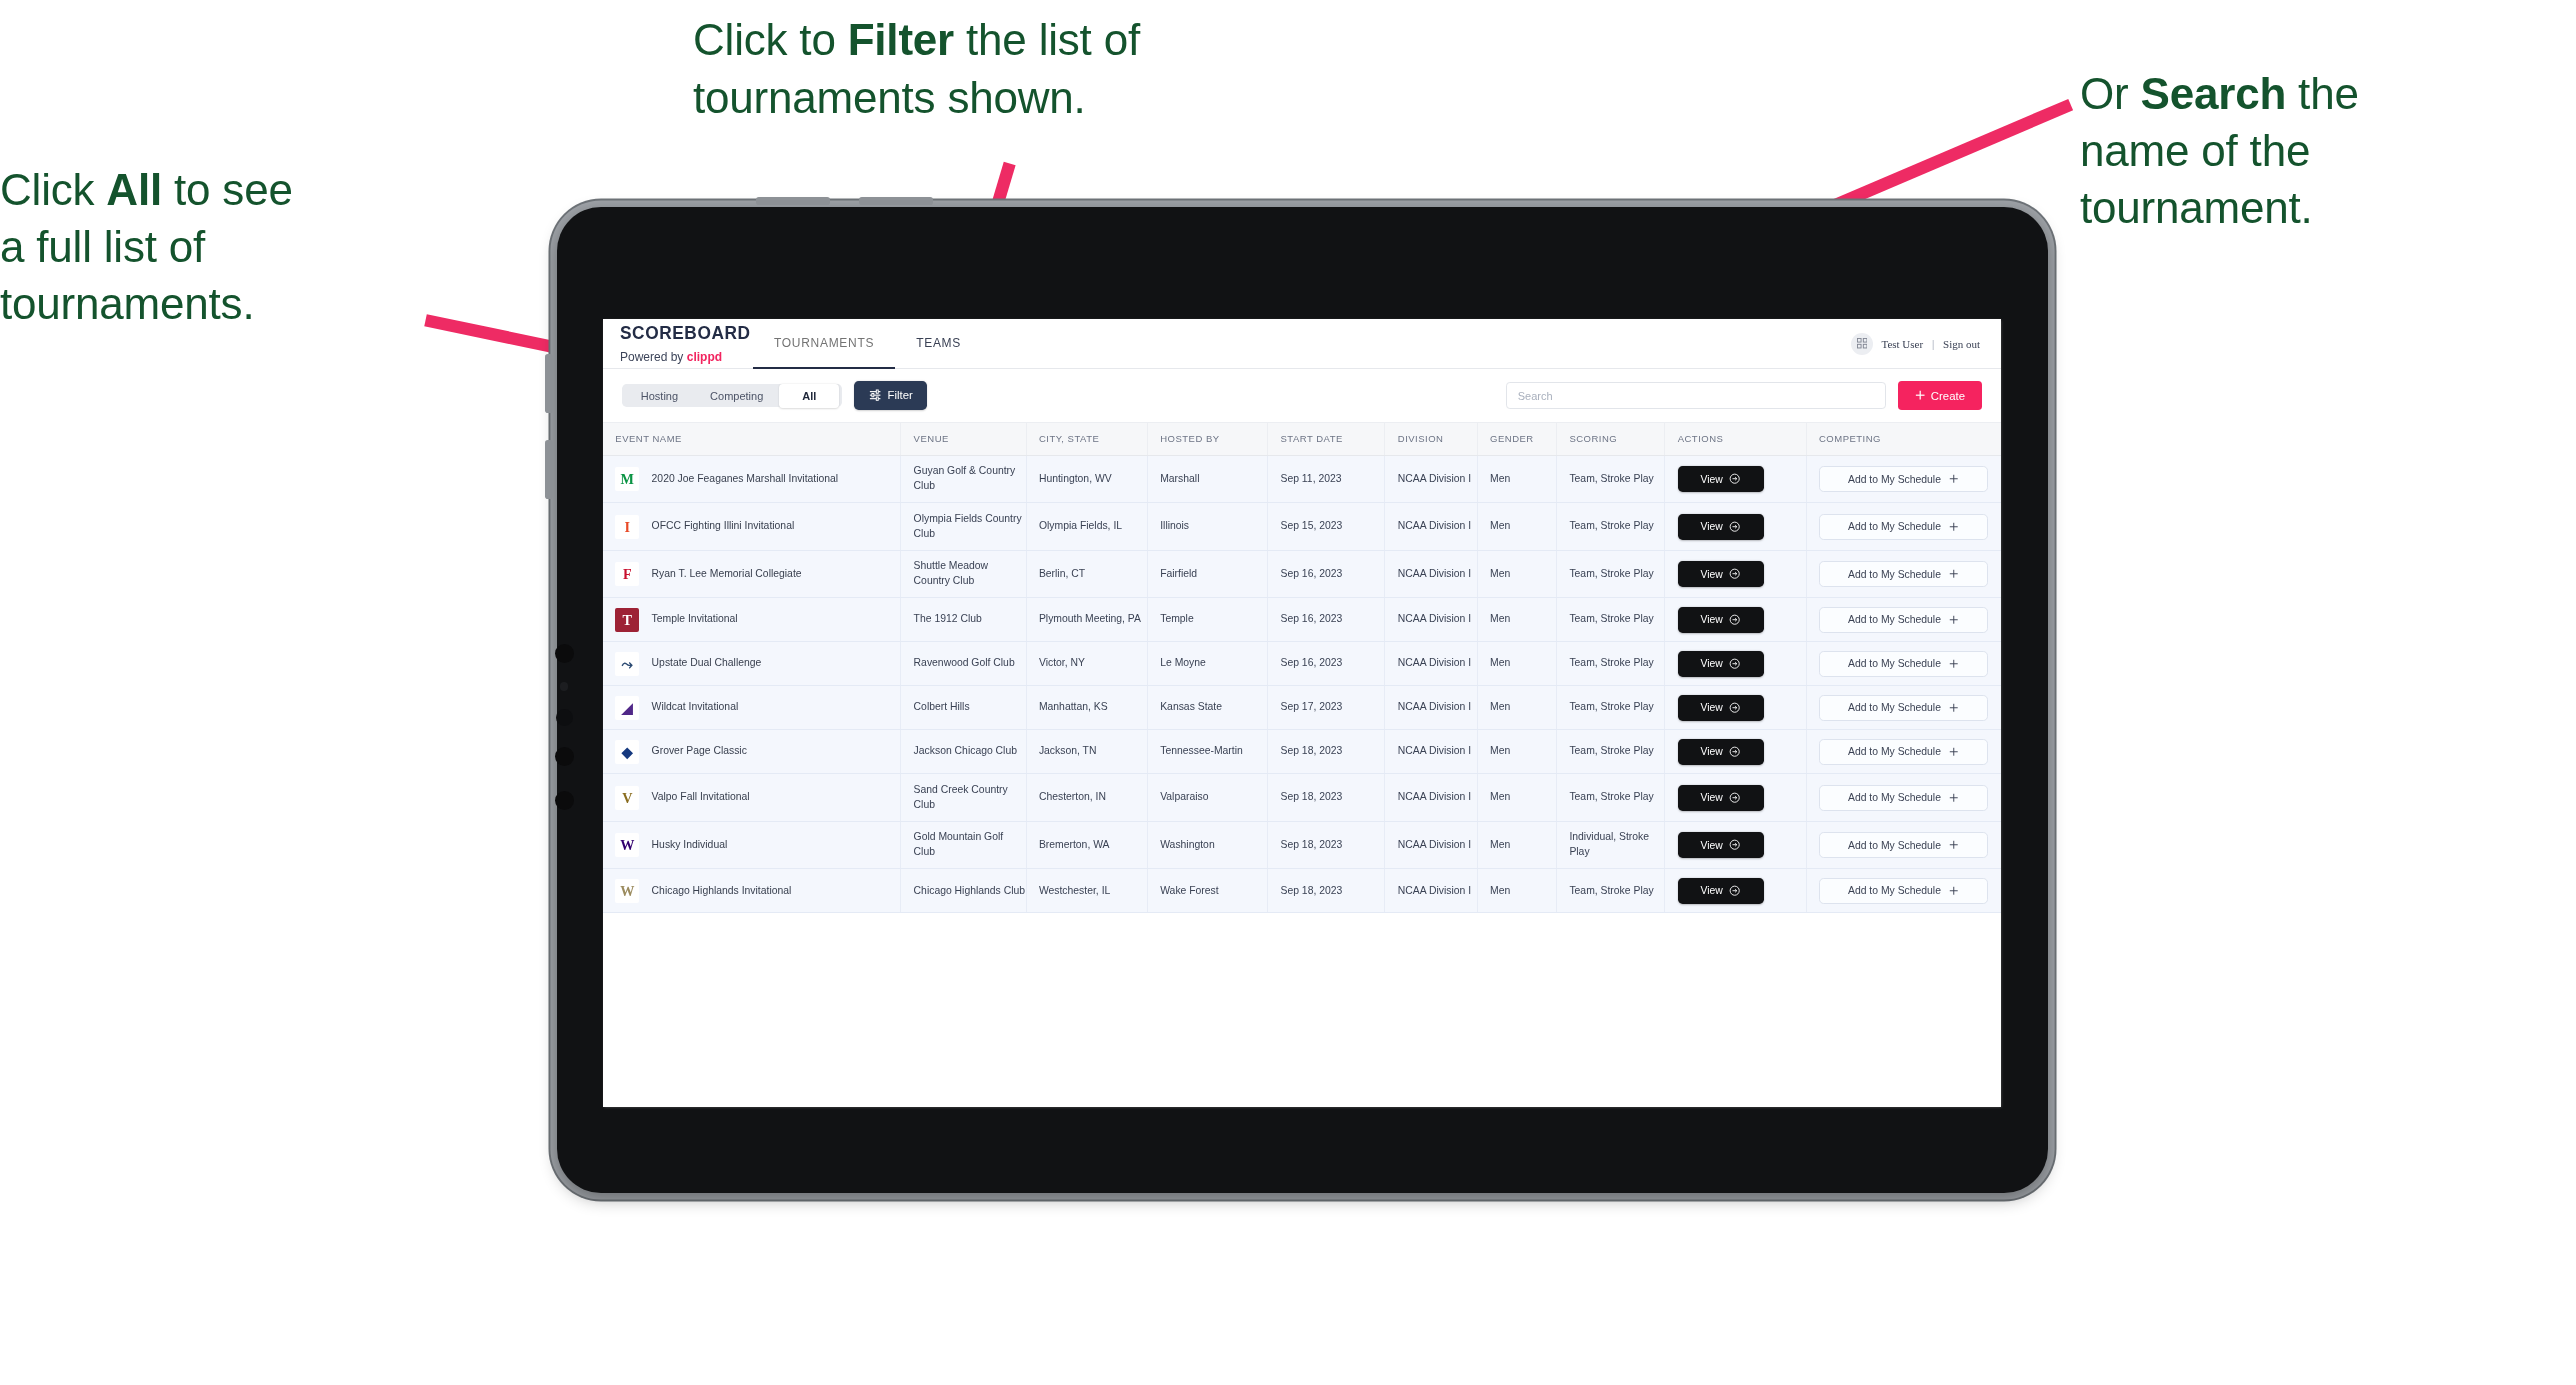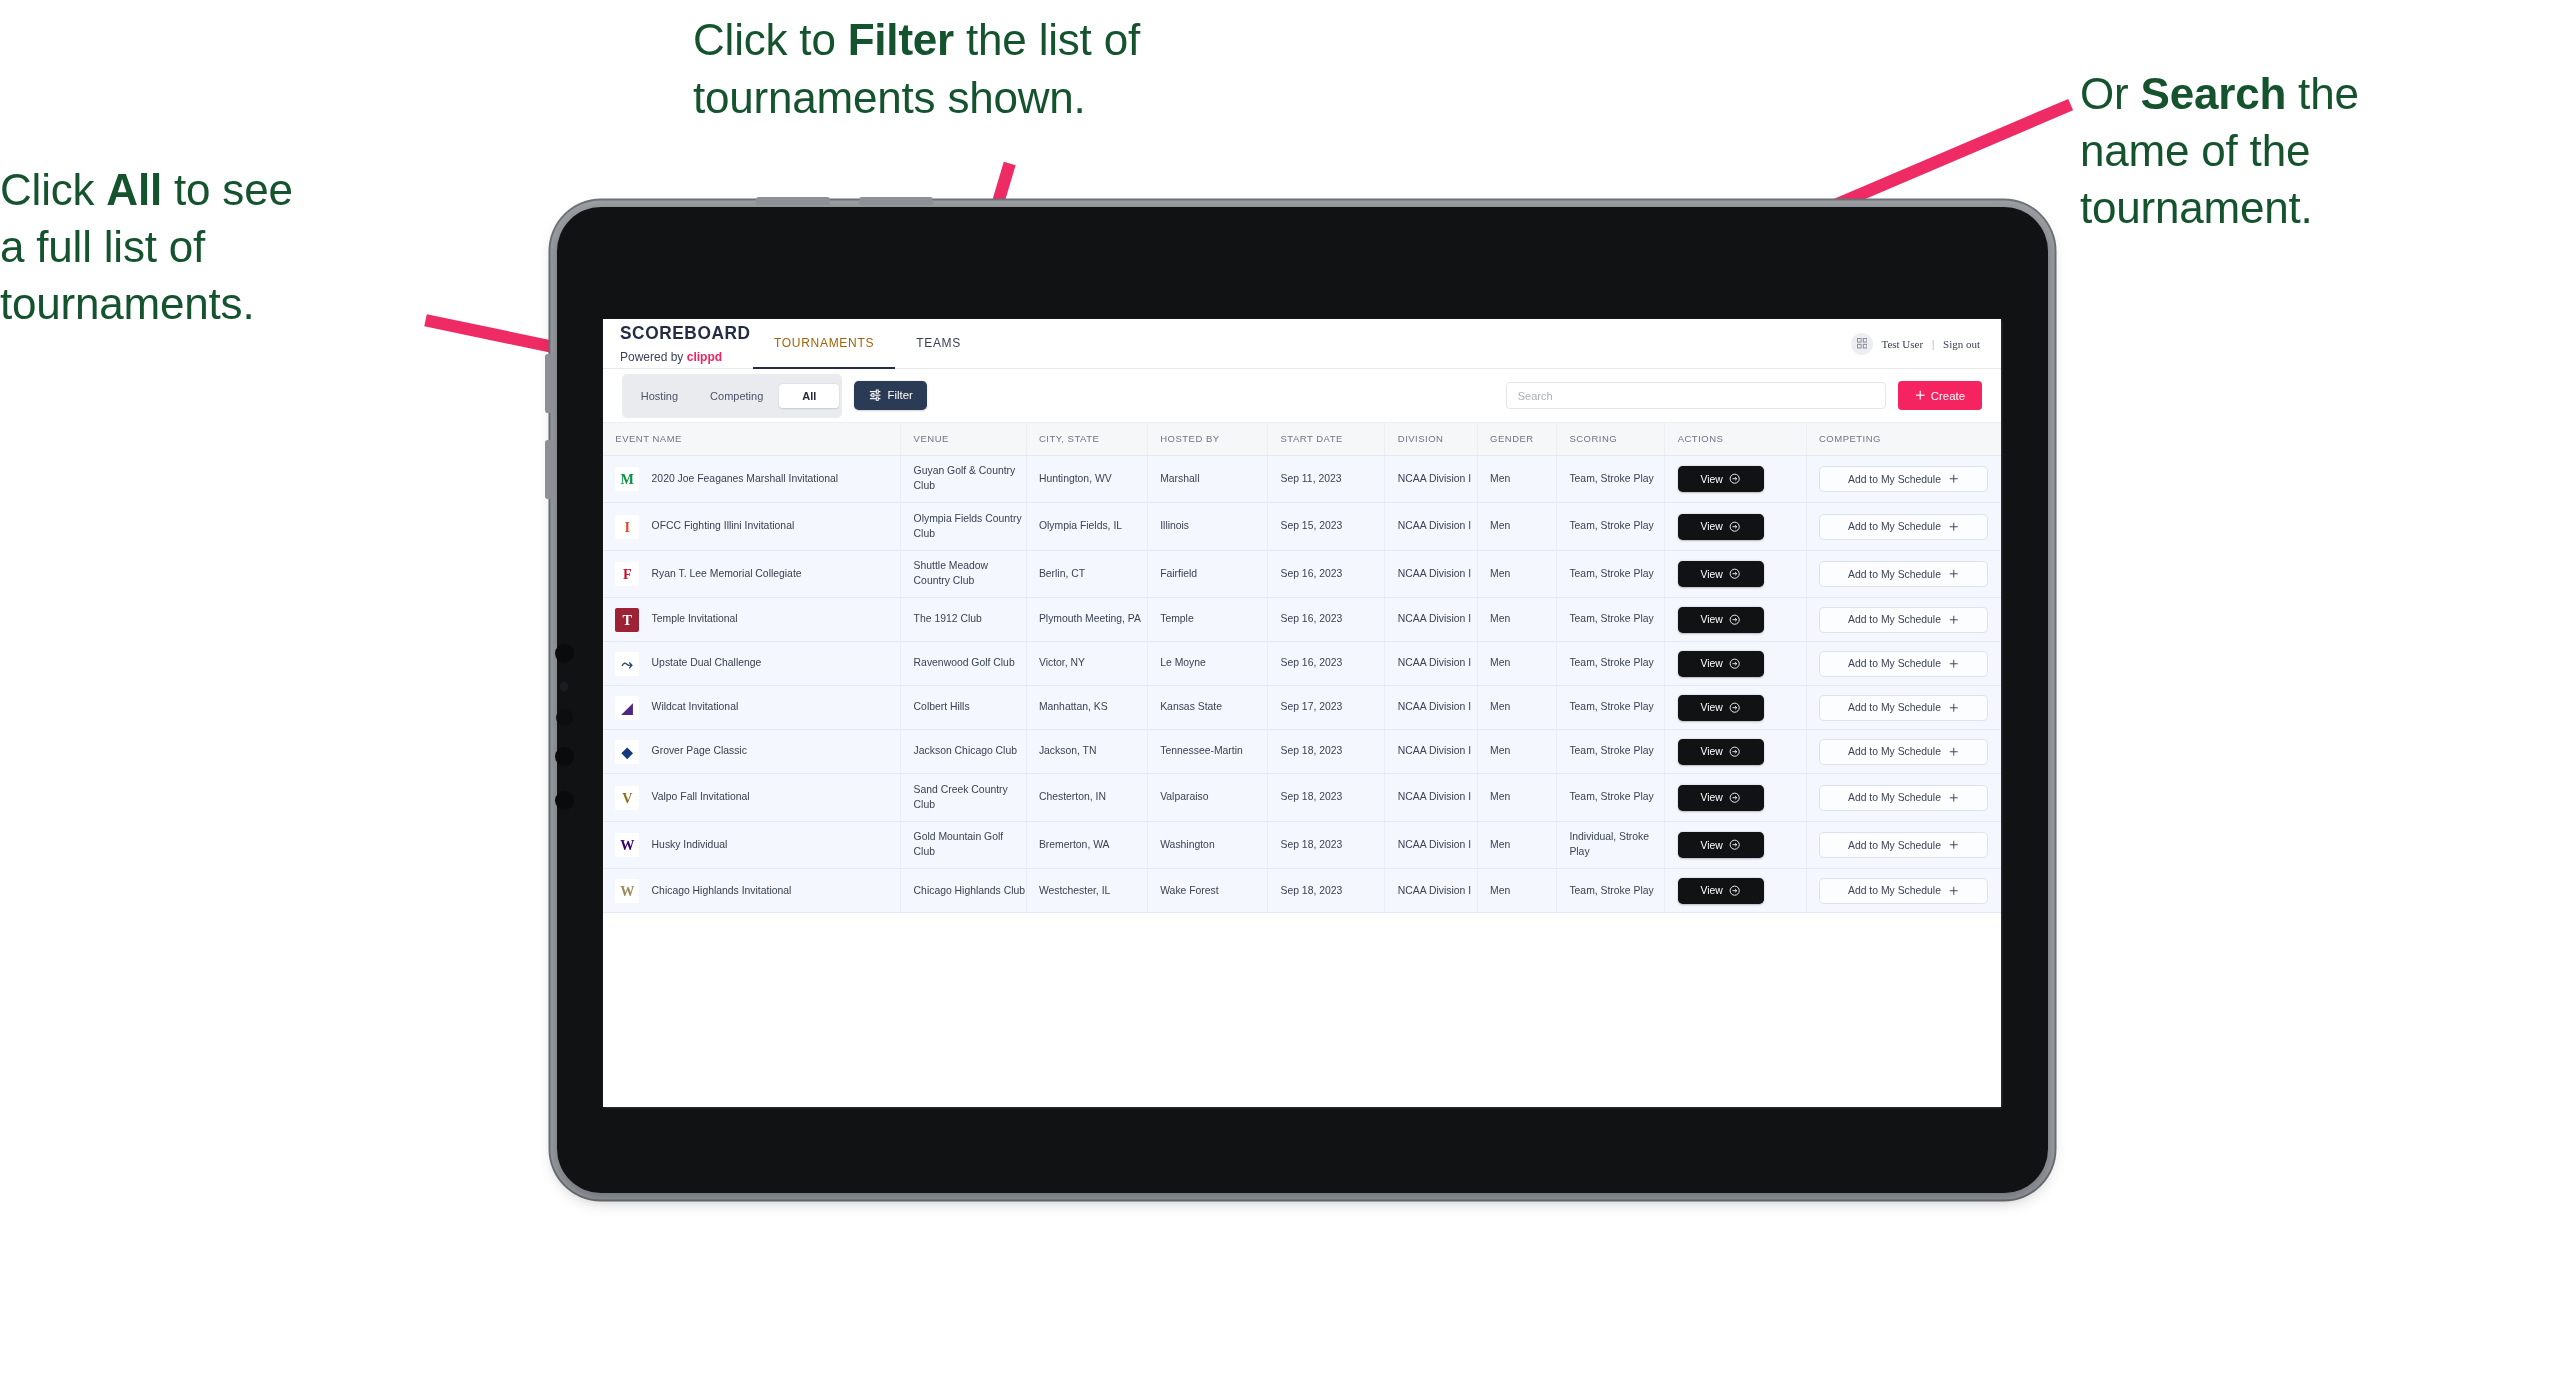--- a/index.html
+++ b/index.html
@@ -91,21 +91,21 @@
 
   .nav-tab{
     display:flex;align-items:center;justify-content:center;
     padding:0 21px;
     font-size:12px;letter-spacing:0.7px;
     color:#3a4154;font-weight:400;
     border-bottom:2.8px solid transparent;
     cursor:pointer;
     margin-bottom:-0.9px;
   }
-  .nav-tab.active{border-bottom-color:#232c45;color:#a16207;}
+  .nav-tab.active{border-bottom-color:#232c45;color:#737373;}
 
   #header-right{
     margin-left:auto;display:flex;align-items:center;gap:8.5px;
     padding-right:21px;font-size:11px;color:#3a4154;
   }
   #avatar{
     width:22px;height:22px;border-radius:50%;background:#eceef2;
     display:flex;align-items:center;justify-content:center;
   }
   #avatar svg{opacity:.66;}
@@ -114,21 +114,21 @@
 
   
   #toolbar{
     height:53px;display:flex;align-items:center;
     padding:0 19px;background:#fff;gap:12.3px;
     border-bottom:0.9px solid #eceef2;
   }
   #segmented{
     display:flex;align-items:center;
     background:#e9ebef;border-radius:4.7px;
-    padding:2.8px;height:44px;box-sizing:border-box;
+    padding:2.8px;height:23px;box-sizing:border-box;
   }
   .seg{
     display:flex;align-items:center;justify-content:center;
     height:24px;padding:0 16px;border-radius:3.8px;
     font-size:11px;color:#4c5366;cursor:pointer;white-space:nowrap;
   }
   .seg.active{
     background:#fff;color:#1d2538;font-weight:600;
     box-shadow:0 0.9px 1.9px rgba(0,0,0,.14);
     padding:0 23px;

